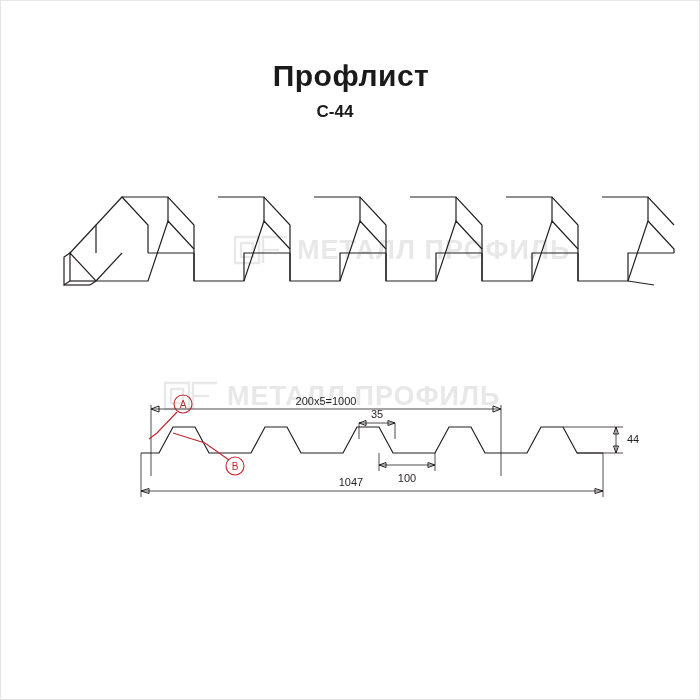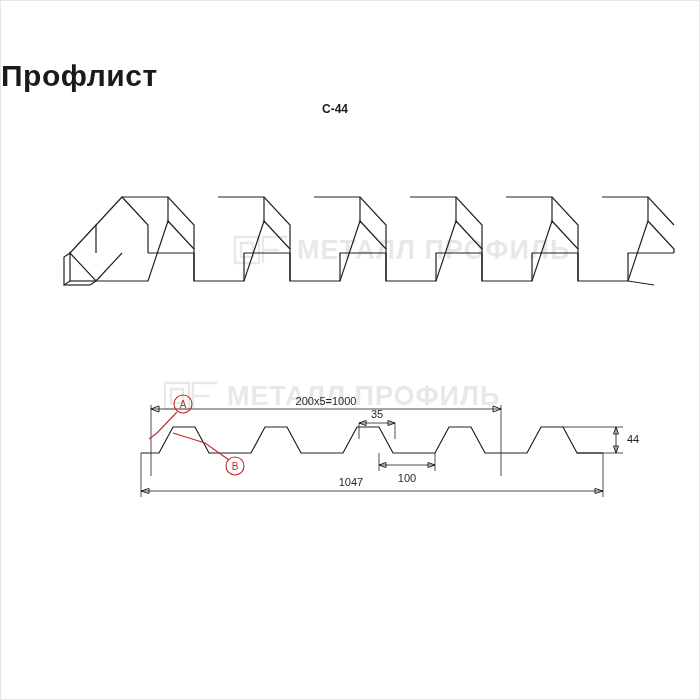--- a/index.html
+++ b/index.html
@@ -19,33 +19,33 @@
     width: 700px;
     height: 700px;
     box-sizing: border-box;
     border: 1px solid #e6e6e6;
   }
   .title {
     position: absolute;
     top: 58px;
     left: 0;
     width: 700px;
-    text-align: left;
+    text-align: center;
     font-size: 30px;
     font-weight: bold;
     letter-spacing: 0.5px;
     color: #1a1a1a;
   }
   .subtitle {
     position: absolute;
     top: 101px;
     left: 0;
     width: 668px;
     text-align: center;
-    font-size: 12px;
+    font-size: 17px;
     font-weight: bold;
     color: #1a1a1a;
   }
   .footer-note {
     position: absolute;
     top: 618px;
     left: 0;
     width: 700px;
     text-align: center;
     font-size: 13.5px;

